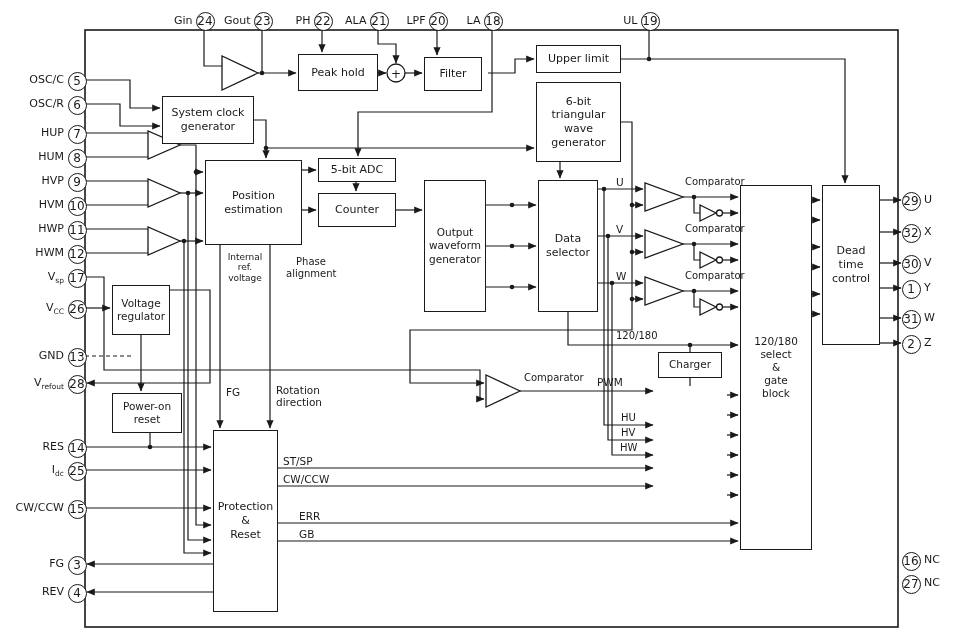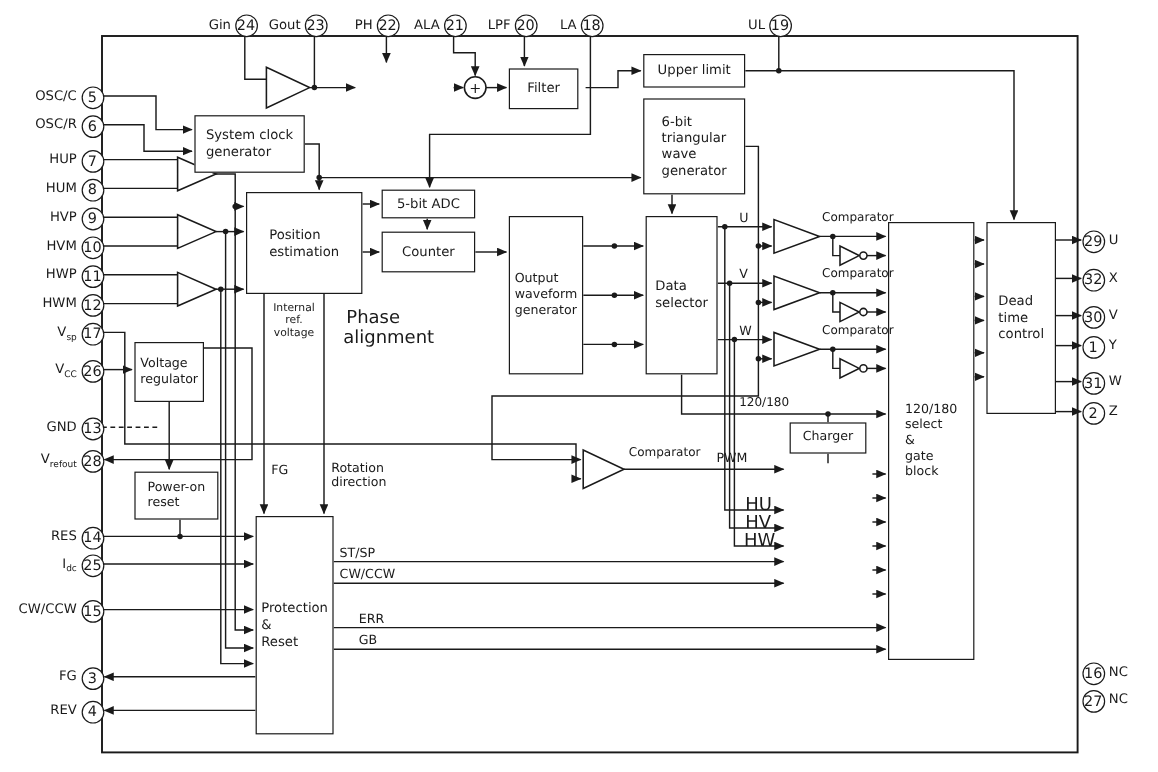--- a/index.html
+++ b/index.html
@@ -1,24 +1,24 @@
 <!DOCTYPE html>
 <html><head>
 <meta charset="utf-8">
 <style>
   html,body{margin:0;padding:0;background:#fff;}
   .stage{position:relative;width:965px;height:643px;background:#fff;overflow:hidden;
          font-family:"DejaVu Sans","Liberation Sans",sans-serif;color:#1a1a1a;}
   svg.wires{position:absolute;left:0;top:0;z-index:1;}
-  .block{position:absolute;display:flex;align-items:center;justify-content:center;
+  .block{position:absolute;display:flex;align-items:center;justify-content:center;text-align:center;
          border:1.3px solid #1a1a1a;background:#fff;font-size:11px;line-height:1.25;
          white-space:pre-line;z-index:2;box-sizing:border-box;}
   .flabel{position:absolute;font-size:10.5px;line-height:1.15;white-space:pre-line;z-index:3;}
   .flabel.small{font-size:9px;text-align:center;}
-  .flabel.f95{font-size:15px;}
+  .flabel.f95{font-size:10px;}
   .flabel.f10{font-size:10px;}
   .pc{position:absolute;width:17px;height:17px;border:1.2px solid #1a1a1a;border-radius:50%;
       background:#fff;font-size:12px;display:flex;align-items:center;justify-content:center;z-index:4;box-sizing:content-box;}
   .pl{position:absolute;font-size:11px;height:15px;line-height:15px;z-index:4;white-space:nowrap;}
   .pl .sub{font-size:7.5px;vertical-align:sub;}
   .pl.left{left:4px;width:60px;text-align:right;}
   .pl.top{width:46px;text-align:right;}
 </style>
 </head>
 <body>
@@ -172,20 +172,21 @@
       <circle cx="690" cy="345" r="2.3"></circle>
       <circle cx="150" cy="447" r="2.3"></circle>
       <circle cx="512" cy="205" r="2.3"></circle>
       <circle cx="512" cy="246" r="2.3"></circle>
       <circle cx="512" cy="287" r="2.3"></circle>
     </g>
   </svg>
 
   <div class="block" style="left:162px;top:96px;width:92px;height:48px">System clock
 generator</div>
+  <div class="block" style="left:298px;top:54px;width:80px;height:37px">Peak hold</div>
   <div class="block" style="left:424px;top:57px;width:58px;height:34px">Filter</div>
   <div class="block" style="left:536px;top:45px;width:85px;height:28px">Upper limit</div>
   <div class="block" style="left:536px;top:82px;width:85px;height:80px">6-bit
 triangular
 wave
 generator</div>
   <div class="block" style="left:205px;top:160px;width:97px;height:85px">Position
 estimation</div>
   <div class="block" style="left:318px;top:158px;width:78px;height:24px">5-bit ADC</div>
   <div class="block" style="left:318px;top:193px;width:78px;height:34px">Counter</div>

